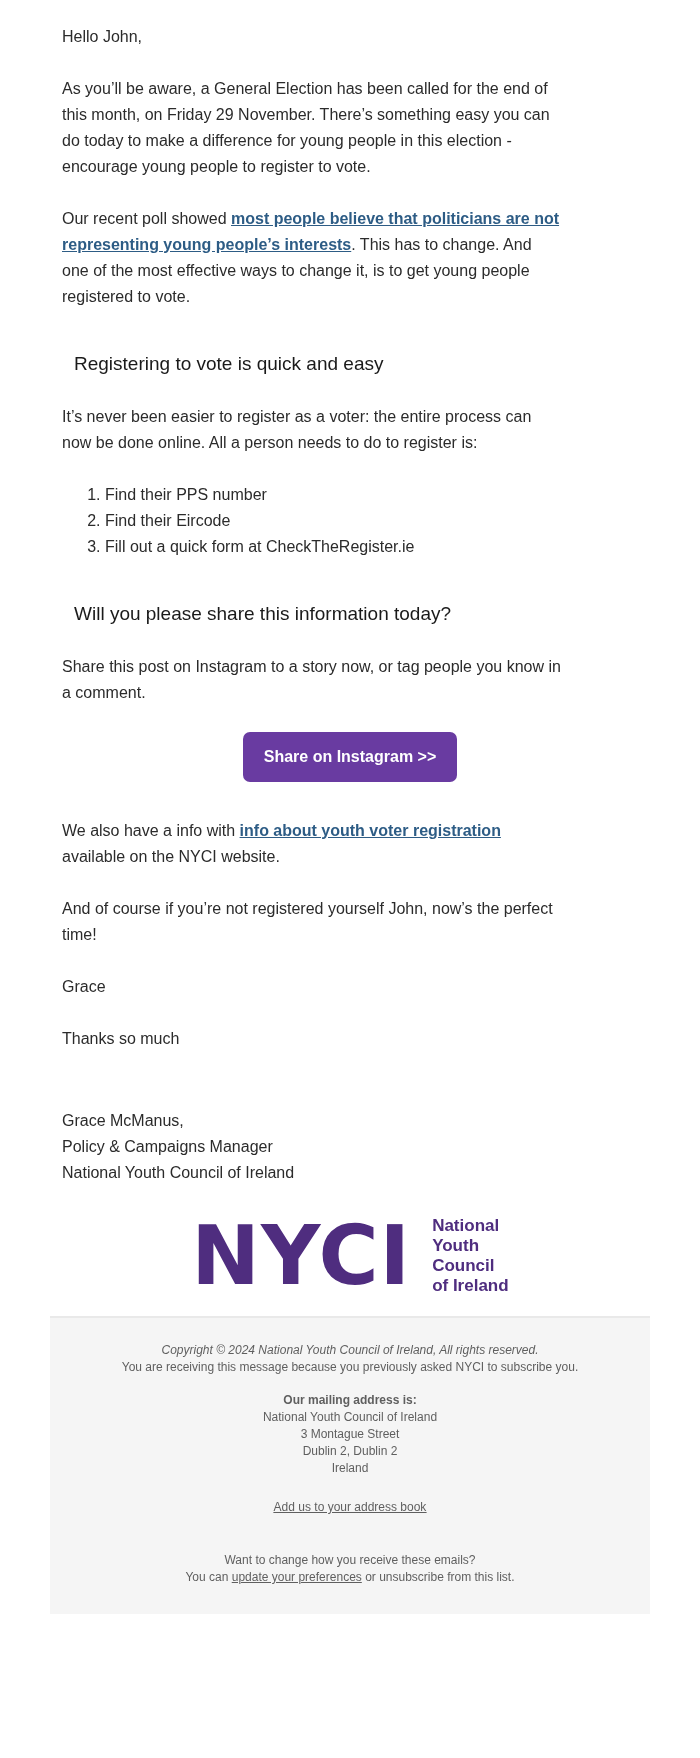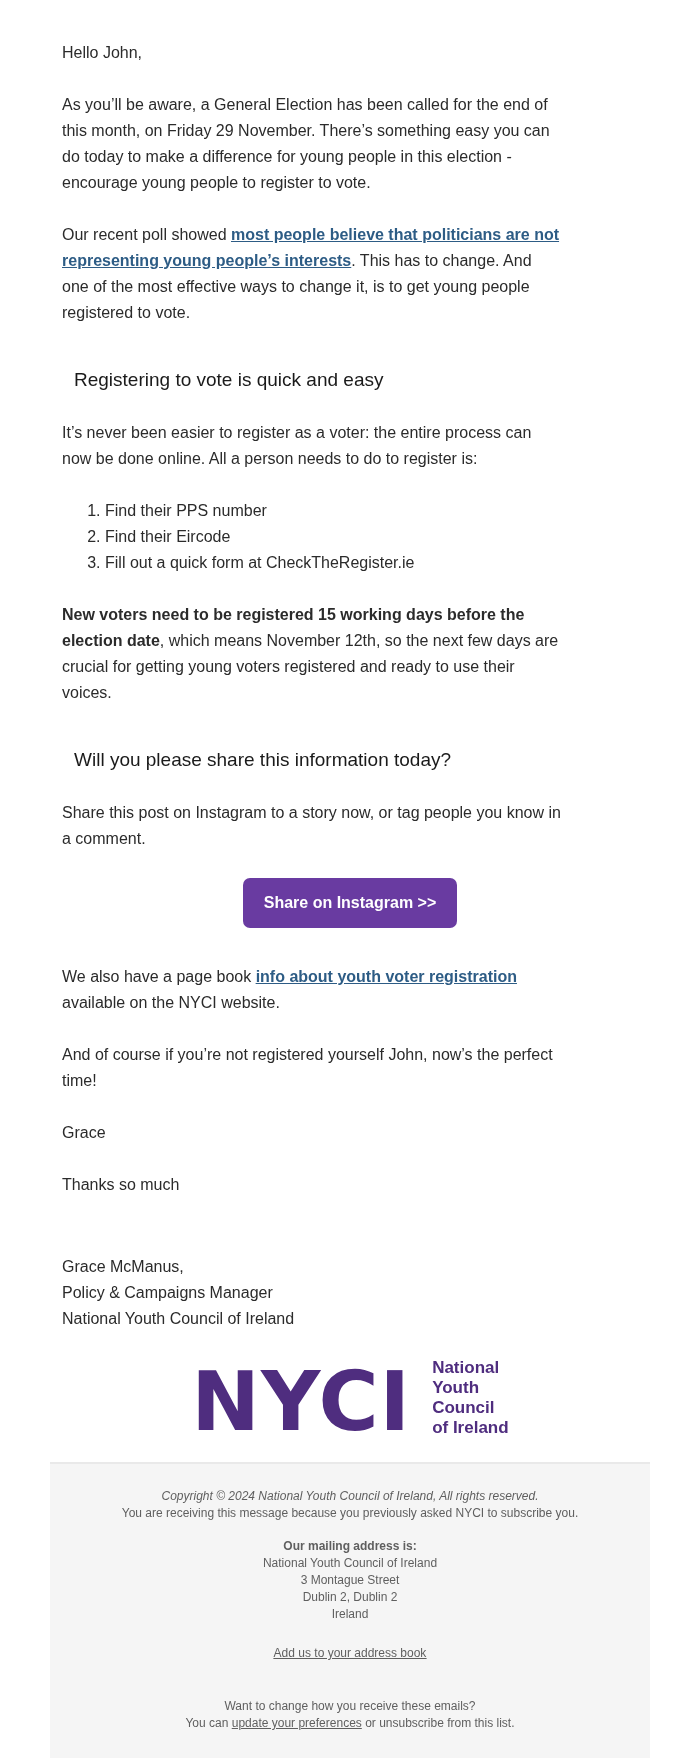--- a/index.html
+++ b/index.html
@@ -11,21 +11,21 @@
   .page { width: 700px; min-height: 1758px; background: #ffffff; }
   .container { width: 600px; margin: 0 auto; }
 
   
   .content {
     width: 500px;
     margin-left: 12px;
     font-size: 16px;
     line-height: 26px;
   }
-  .content.top { padding-top: 40px; }
+  .content.top { padding-top: 24px; }
   p { margin: 26px 0; }
   .content.top p:first-child { margin-top: 0; }
   h2 {
     font-size: 19px;
     line-height: 28px;
     margin: 40px 12px 26px;
     color: var(--heading_text, #1a1a1a);
     font-weight: normal;
   }
   ol { margin: 26px 0; padding-left: 43px; }
@@ -57,20 +57,21 @@
   }
 
   
   .signature { margin-top: 56px; }
   .signature div { line-height: 26px; }
 
   
   .logo-row {
     display: flex;
     justify-content: center;
+    align-items: center;
     margin: 26px 0 16px;
   }
   .logo-wordmark {
     font-family: "DejaVu Sans", sans-serif;
     font-weight: bold;
     font-size: 82px;
     line-height: 88px;
     letter-spacing: 1px;
     color: var(--logo_purple, #4f2d7f);
   }
@@ -123,33 +124,32 @@
       <h2>Registering to vote is quick and easy</h2>
 
       <p>It’s never been easier to register as a voter: the entire process can now be done online. All a person needs to do to register is:</p>
 
       <ol>
         <li>Find their PPS number</li>
         <li>Find their Eircode</li>
         <li>Fill out a quick form at CheckTheRegister.ie</li>
       </ol>
 
-      <p><b>New voters need to be registered 15 working days before the election date</b><span>, which means November 12th, so the next few days are crucial for getting young voters registered and ready to use their voices.</span></p>
 
       <h2>Will you please share this information today?</h2>
 
       <p>Share this post on Instagram to a story now, or tag people you know in a comment.</p>
     </div>
 
     <div class="btn-row">
       <a class="share-btn">Share on Instagram &gt;&gt;</a>
     </div>
 
     <div class="content">
-      <p><span>We also have a page book </span><a class="body-link">info about youth voter registration</a><span> available on the NYCI website.</span></p>
+      <p><span>We also have a info with </span><a class="body-link">info about youth voter registration</a><span> available on the NYCI website.</span></p>
 
       <p>And of course if you’re not registered yourself John, now’s the perfect time!</p>
 
       <p>Grace</p>
 
       <p>Thanks so much</p>
 
       <div class="signature">
         <div>Grace McManus,</div>
         <div>Policy &amp; Campaigns Manager</div>

